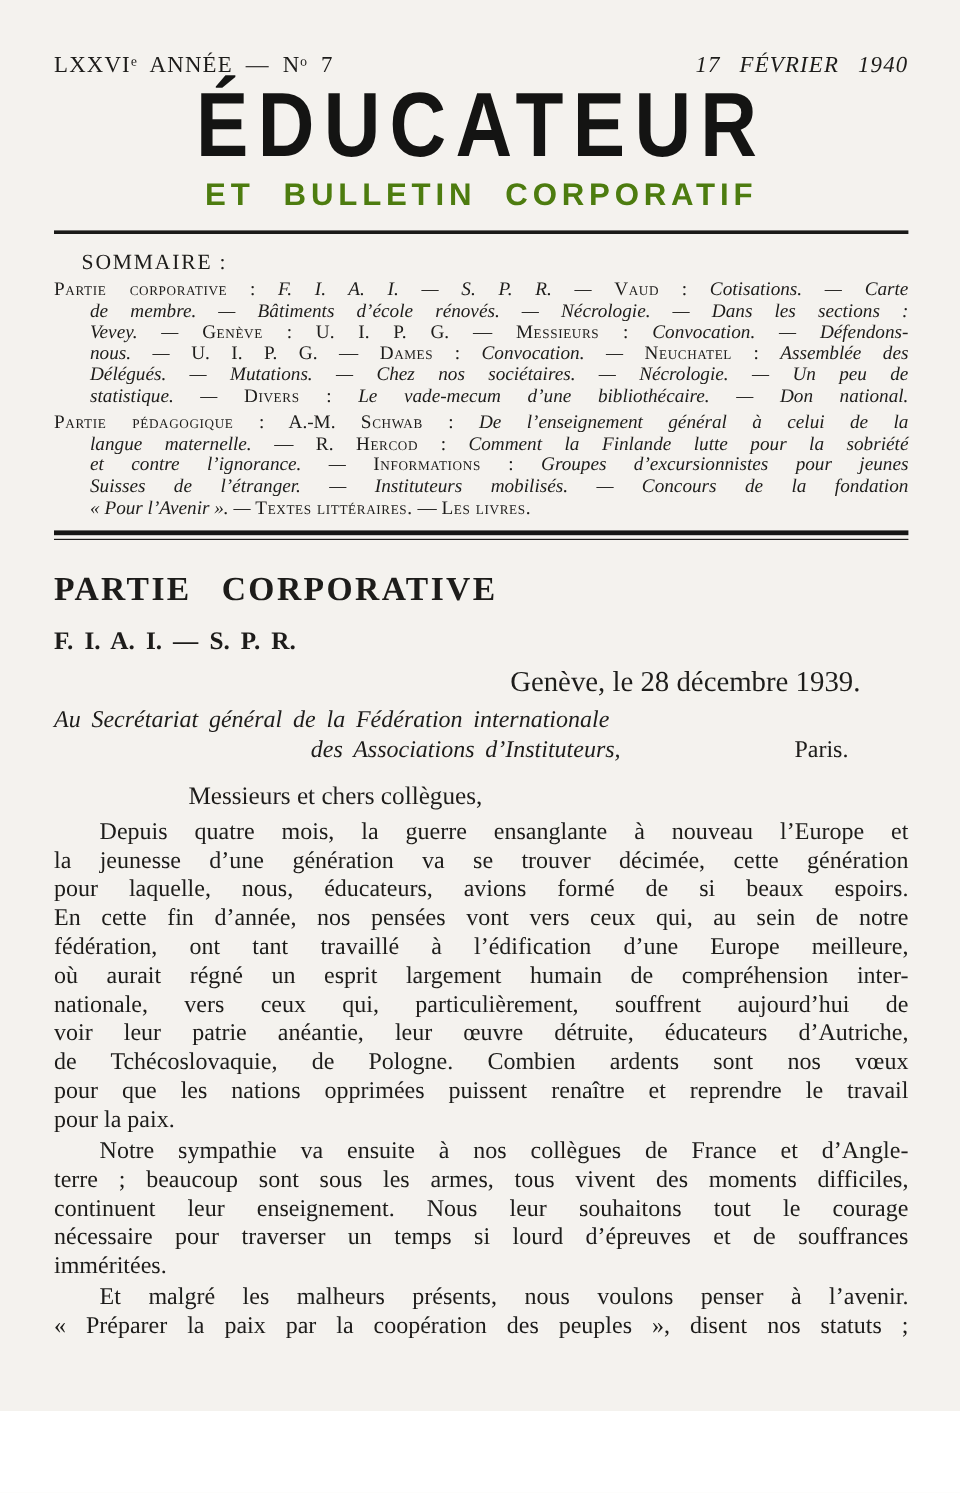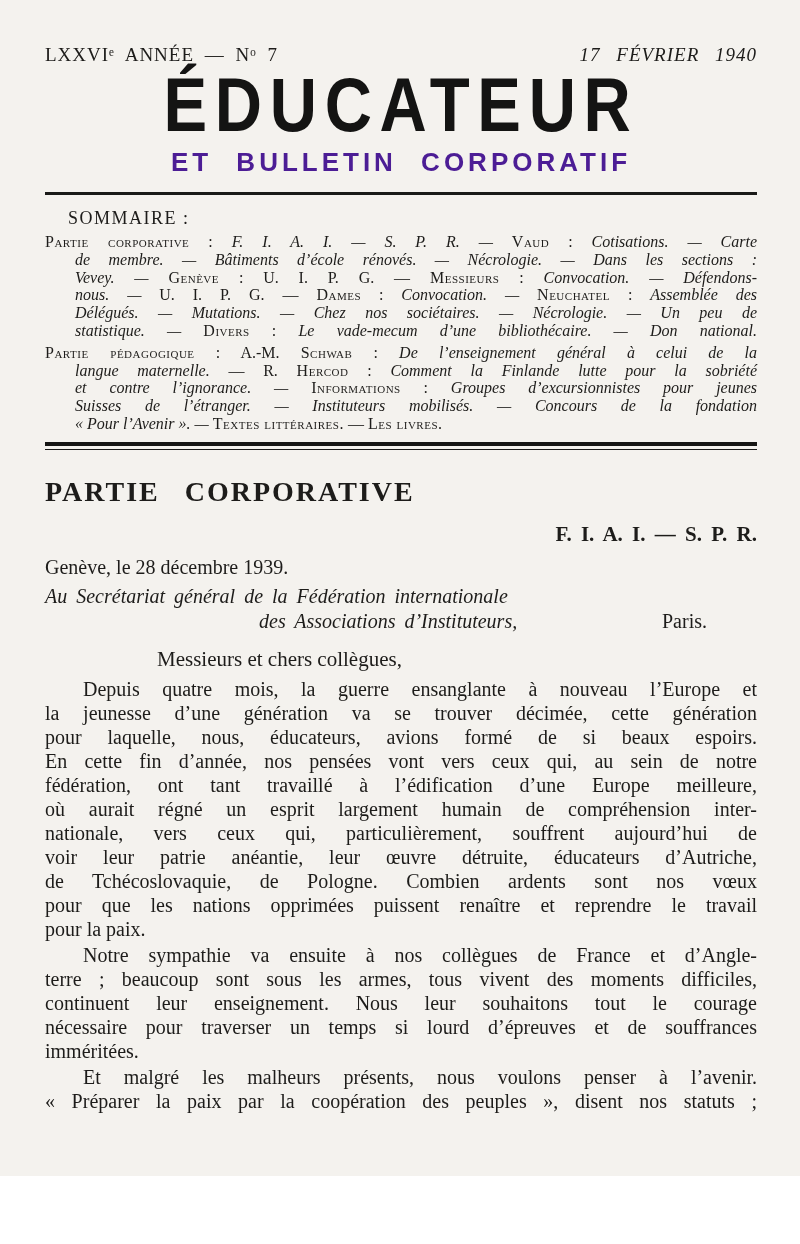--- a/index.html
+++ b/index.html
@@ -26,21 +26,21 @@
     font-family:"Liberation Sans","DejaVu Sans",sans-serif;
     font-weight:700; font-size:76px; line-height:74px;
     letter-spacing:9px; color:#141413;
     transform:scaleX(0.86); transform-origin:center;
     white-space:nowrap;
   }
   .paper-subtitle {
     text-align:center; margin-top:5px;
     font-family:"Liberation Sans","DejaVu Sans",sans-serif;
     font-weight:700; font-size:26px; line-height:30px;
-    letter-spacing:4px; word-spacing:13px; color:#4c1d95;
+    letter-spacing:4px; word-spacing:13px; color:#4d7c0f;
     white-space:nowrap;
   }
   .rule-1 { height:3px; background:#1a1a18; margin-top:15px; }
 
   
   .sommaire-label {
     margin-top:13px; margin-left:23px;
     font-size:18px; letter-spacing:1.5px;
   }
   .sommaire-paras { margin-top:4px; font-size:16px; line-height:17.8px; }
@@ -51,24 +51,24 @@
   .double-rule .thick { height:4px; background:#161614; }
   .double-rule .thin  { height:1.5px; background:#1a1a18; margin-top:3px; }
 
   
   .section-heading {
     margin-top:26px;
     font-size:28px; font-weight:700;
     letter-spacing:2px; word-spacing:16px;
   }
   .article-subheading {
-    margin-top:14px; text-align:right;
+    margin-top:14px; text-align:left;
     font-size:21px; font-weight:700; word-spacing:4px;
   }
-  .dateline { margin-top:9px; padding-right:40px; font-size:20px; }
+  .dateline { margin-top:9px; text-align:right; padding-right:40px; font-size:24px; }
   .address { margin-top:5px; font-size:20px; line-height:25px; }
   .address-l1 { font-style:italic; word-spacing:4px; }
   .address-l2 { display:flex;gap:44px; }
   .address-l2 .addr-text { font-style:italic; margin-left:214px; word-spacing:4px; }
   .address-l2 .addr-city { margin-left:auto; margin-right:50px; }
   .salutation { margin-top:13px; padding-left:112px; font-size:21px; }
   .body-paras { margin-top:5px; font-size:20px; line-height:24px; }
   .body-paras .para { margin-top:2px; }
 
   

